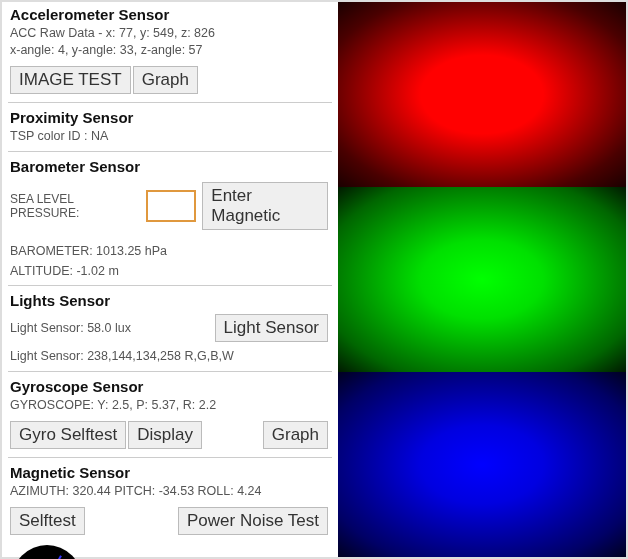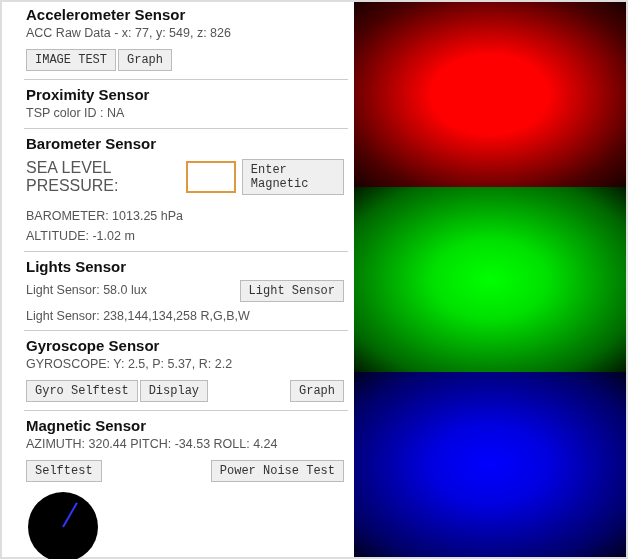--- a/index.html
+++ b/index.html
@@ -1,46 +1,47 @@
 <!DOCTYPE html>
 <html><head>
 <meta charset="utf-8">
 <style>
 * { box-sizing: border-box; margin: 0; padding: 0; }
 body { background: #fff; font-family: Arial, sans-serif; font-size: 13px; color: #111; width: 628px; height: 559px; overflow: hidden; }
 .wrap { display: flex; width: 100%; height: 100%; border: 2px solid #ddd; }
-.left { width: 336px; height: 100%; padding: 0; margin-left: 16px; }
+.left { width: 336px; height: 100%; padding: 0; }
 .right { flex: 1; height: 100%; display: flex; flex-direction: column; }
 .stripe-r { flex: 1; background: radial-gradient(ellipse at center, #ff0000 0%, #ff0000 30%, #4a0000 80%, #1a0000 100%); }
 .stripe-g { flex: 1; background: radial-gradient(ellipse at center, #00ff00 0%, #00e000 30%, #006600 80%, #001a00 100%); }
 .stripe-b { flex: 1; background: radial-gradient(ellipse at center, #0000ff 0%, #0000e0 30%, #000066 80%, #000020 100%); }
 .section-title { font-weight: bold; font-size: 15px; padding: 4px 8px 2px 8px; }
 .section-body { padding: 0 0 4px 8px; }
 .row { font-size: 12.5px; line-height: 1.35; color: #555; }
 .hr { border-top: 1px solid #ccc; margin: 2px 6px; }
-.btn { display: inline-block; background: #efefef; border: 1px solid #bbb; padding: 3px 8px; font-size: 12px; color: #333; cursor: pointer; margin: 3px 2px 3px 0; font-family: Liberation Mono, monospace; }
+.btn { display: inline-block; background: #efefef; border: 1px solid #bbb; padding: 3px 8px; font-size: 17px; color: #333; cursor: pointer; margin: 3px 2px 3px 0; }
 .btn-row { padding: 0 8px 3px 8px; display: flex; align-items: center; }
 .btn-row .spacer { flex: 1; }
 .input-row { display: flex; align-items: center; padding: 2px 8px; }
-.input-row .lbl { color: #555; font-size: 16px; margin-right: 8px; }
+.input-row .lbl { color: #555; font-size: 12px; margin-right: 8px; }
 .sea-input { width: 50px; height: 32px; border: 2px solid #e0983e; background: #fff; padding: 2px 4px; font-size: 12px; }
 .mr { margin-right: 6px; }
 .compass { width: 70px; height: 70px; border-radius: 50%; background: #000; position: relative; margin: 4px 0 0 10px; }
 .needle { position: absolute; left: 50%; top: 50%; width: 2px; height: 28px; background: #3333ff; transform-origin: bottom center; transform: translate(-50%, -100%) rotate(30deg); }
 .gap { height: 8px; }
 </style>
 </head>
 <body>
 
 <div class="wrap">
   <div class="left">
 
     <div class="section-title">Accelerometer Sensor</div>
     <div class="section-body">
       <div class="row">ACC Raw Data - x: 77, y: 549, z: 826</div>
+      <div class="row">x-angle: 4, y-angle: 33, z-angle: 57</div>
     </div>
     <div class="btn-row">
       <span class="btn">IMAGE TEST</span>
       <span class="btn">Graph</span>
     </div>
     <div class="hr"></div>
 
     <div class="section-title">Proximity Sensor</div>
     <div class="section-body">
       <div class="row">TSP color ID : NA</div>

